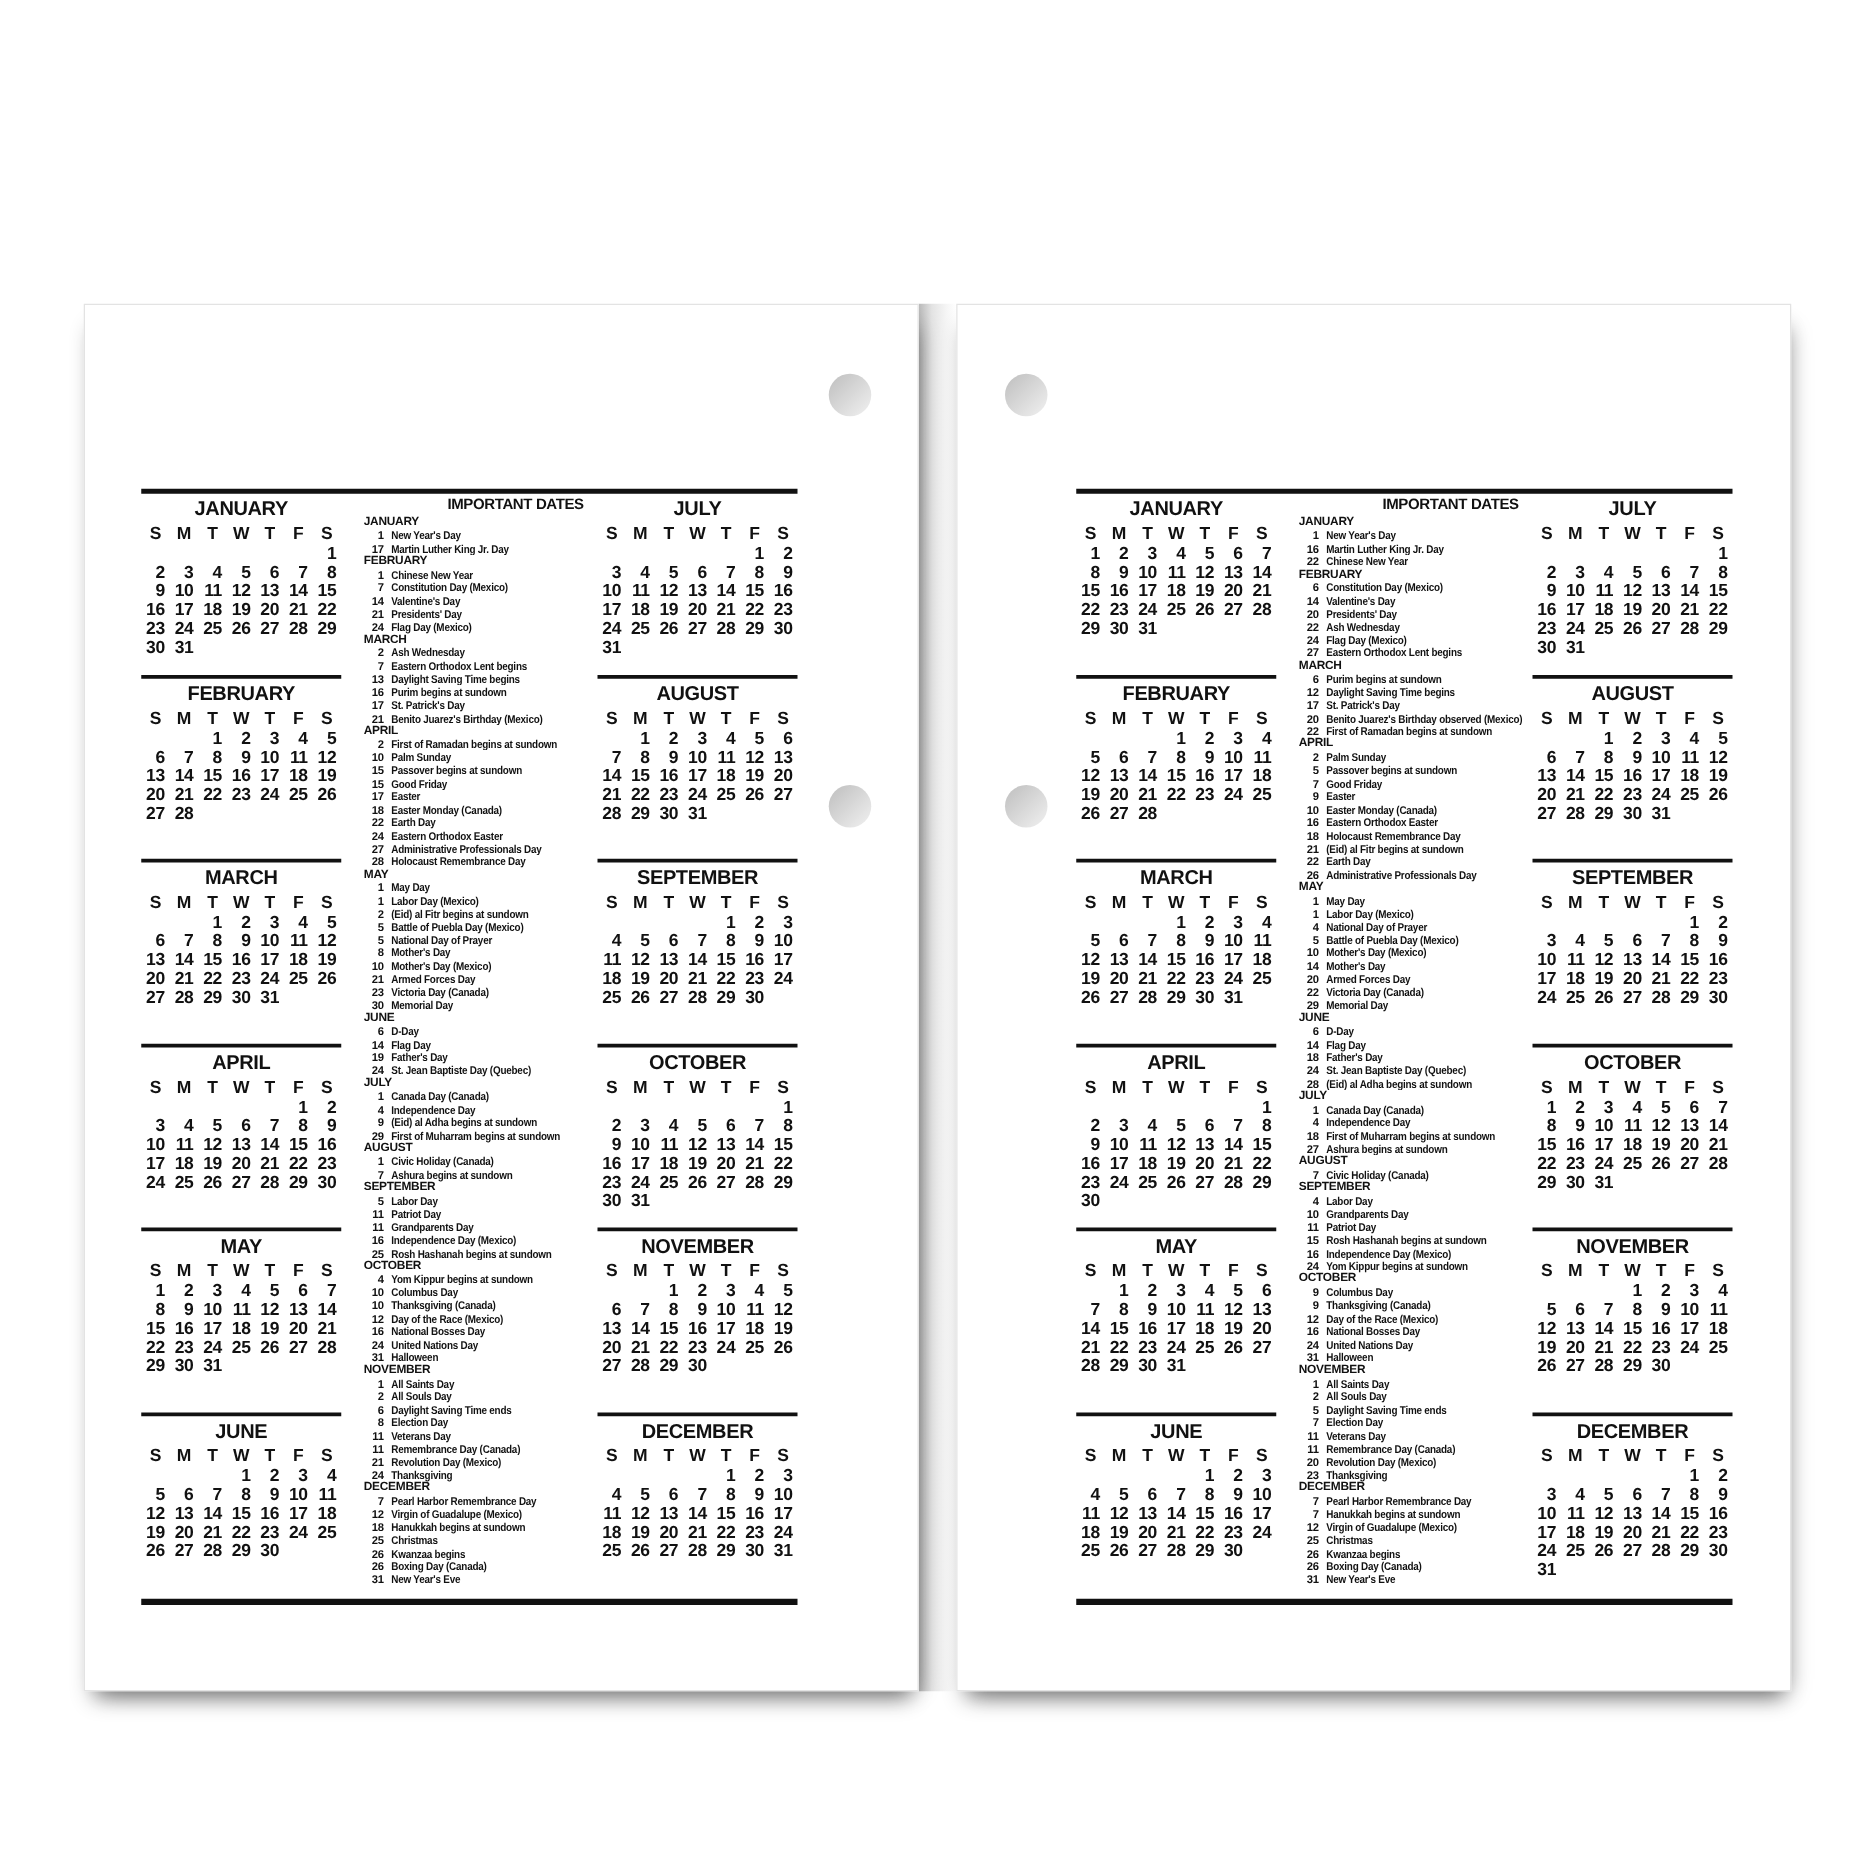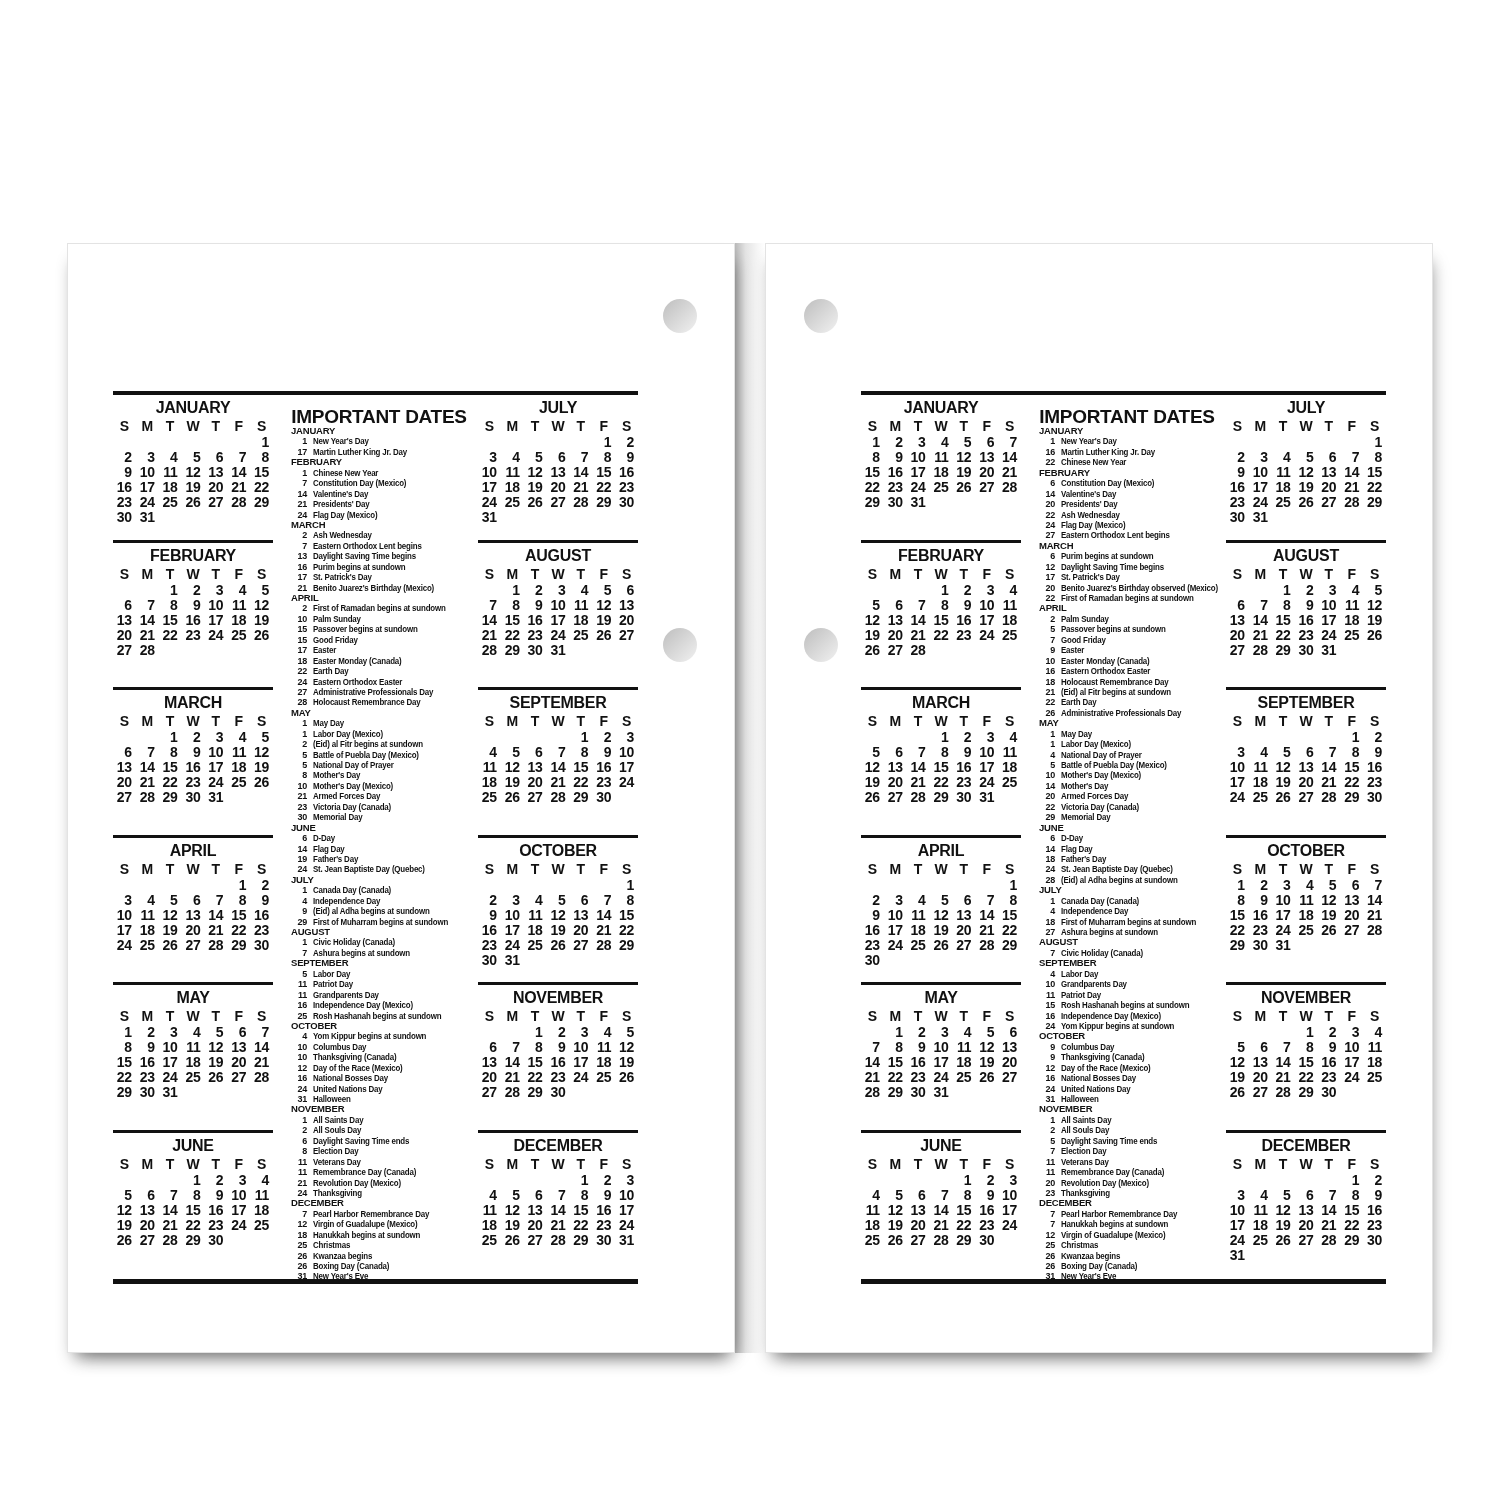--- a/index.html
+++ b/index.html
@@ -49,22 +49,22 @@
   .m-grid{display:grid;grid-template-columns:repeat(7,1fr);margin-top:1px;}
   .m-dow{
     height:17px;line-height:17px;text-align:center;
     font-size:14px;font-weight:700;
   }
   .m-day{
     height:15px;line-height:15px;text-align:right;padding-right:4px;
     font-size:14px;font-weight:700;letter-spacing:-.3px;
   }
   .id-title{
-    padding-top:14px;line-height:15px;text-align:center;
-    font-size:19px;font-weight:700;letter-spacing:-.3px;white-space:nowrap;
+    padding-top:1px;line-height:15px;text-align:right;
+    font-size:12px;font-weight:700;letter-spacing:-.3px;white-space:nowrap;
   }
   .id-list{margin-top:2px;}
   .id-month{
     height:10.45px;line-height:10.6px;
     font-size:9.5px;font-weight:700;letter-spacing:-.2px;white-space:nowrap;
   }
   .id-entry{display:flex;height:10.45px;line-height:10.6px;white-space:nowrap;}
   .id-day{
     width:16px;flex:0 0 16px;text-align:right;
     font-size:9px;font-weight:700;letter-spacing:-.2px;

